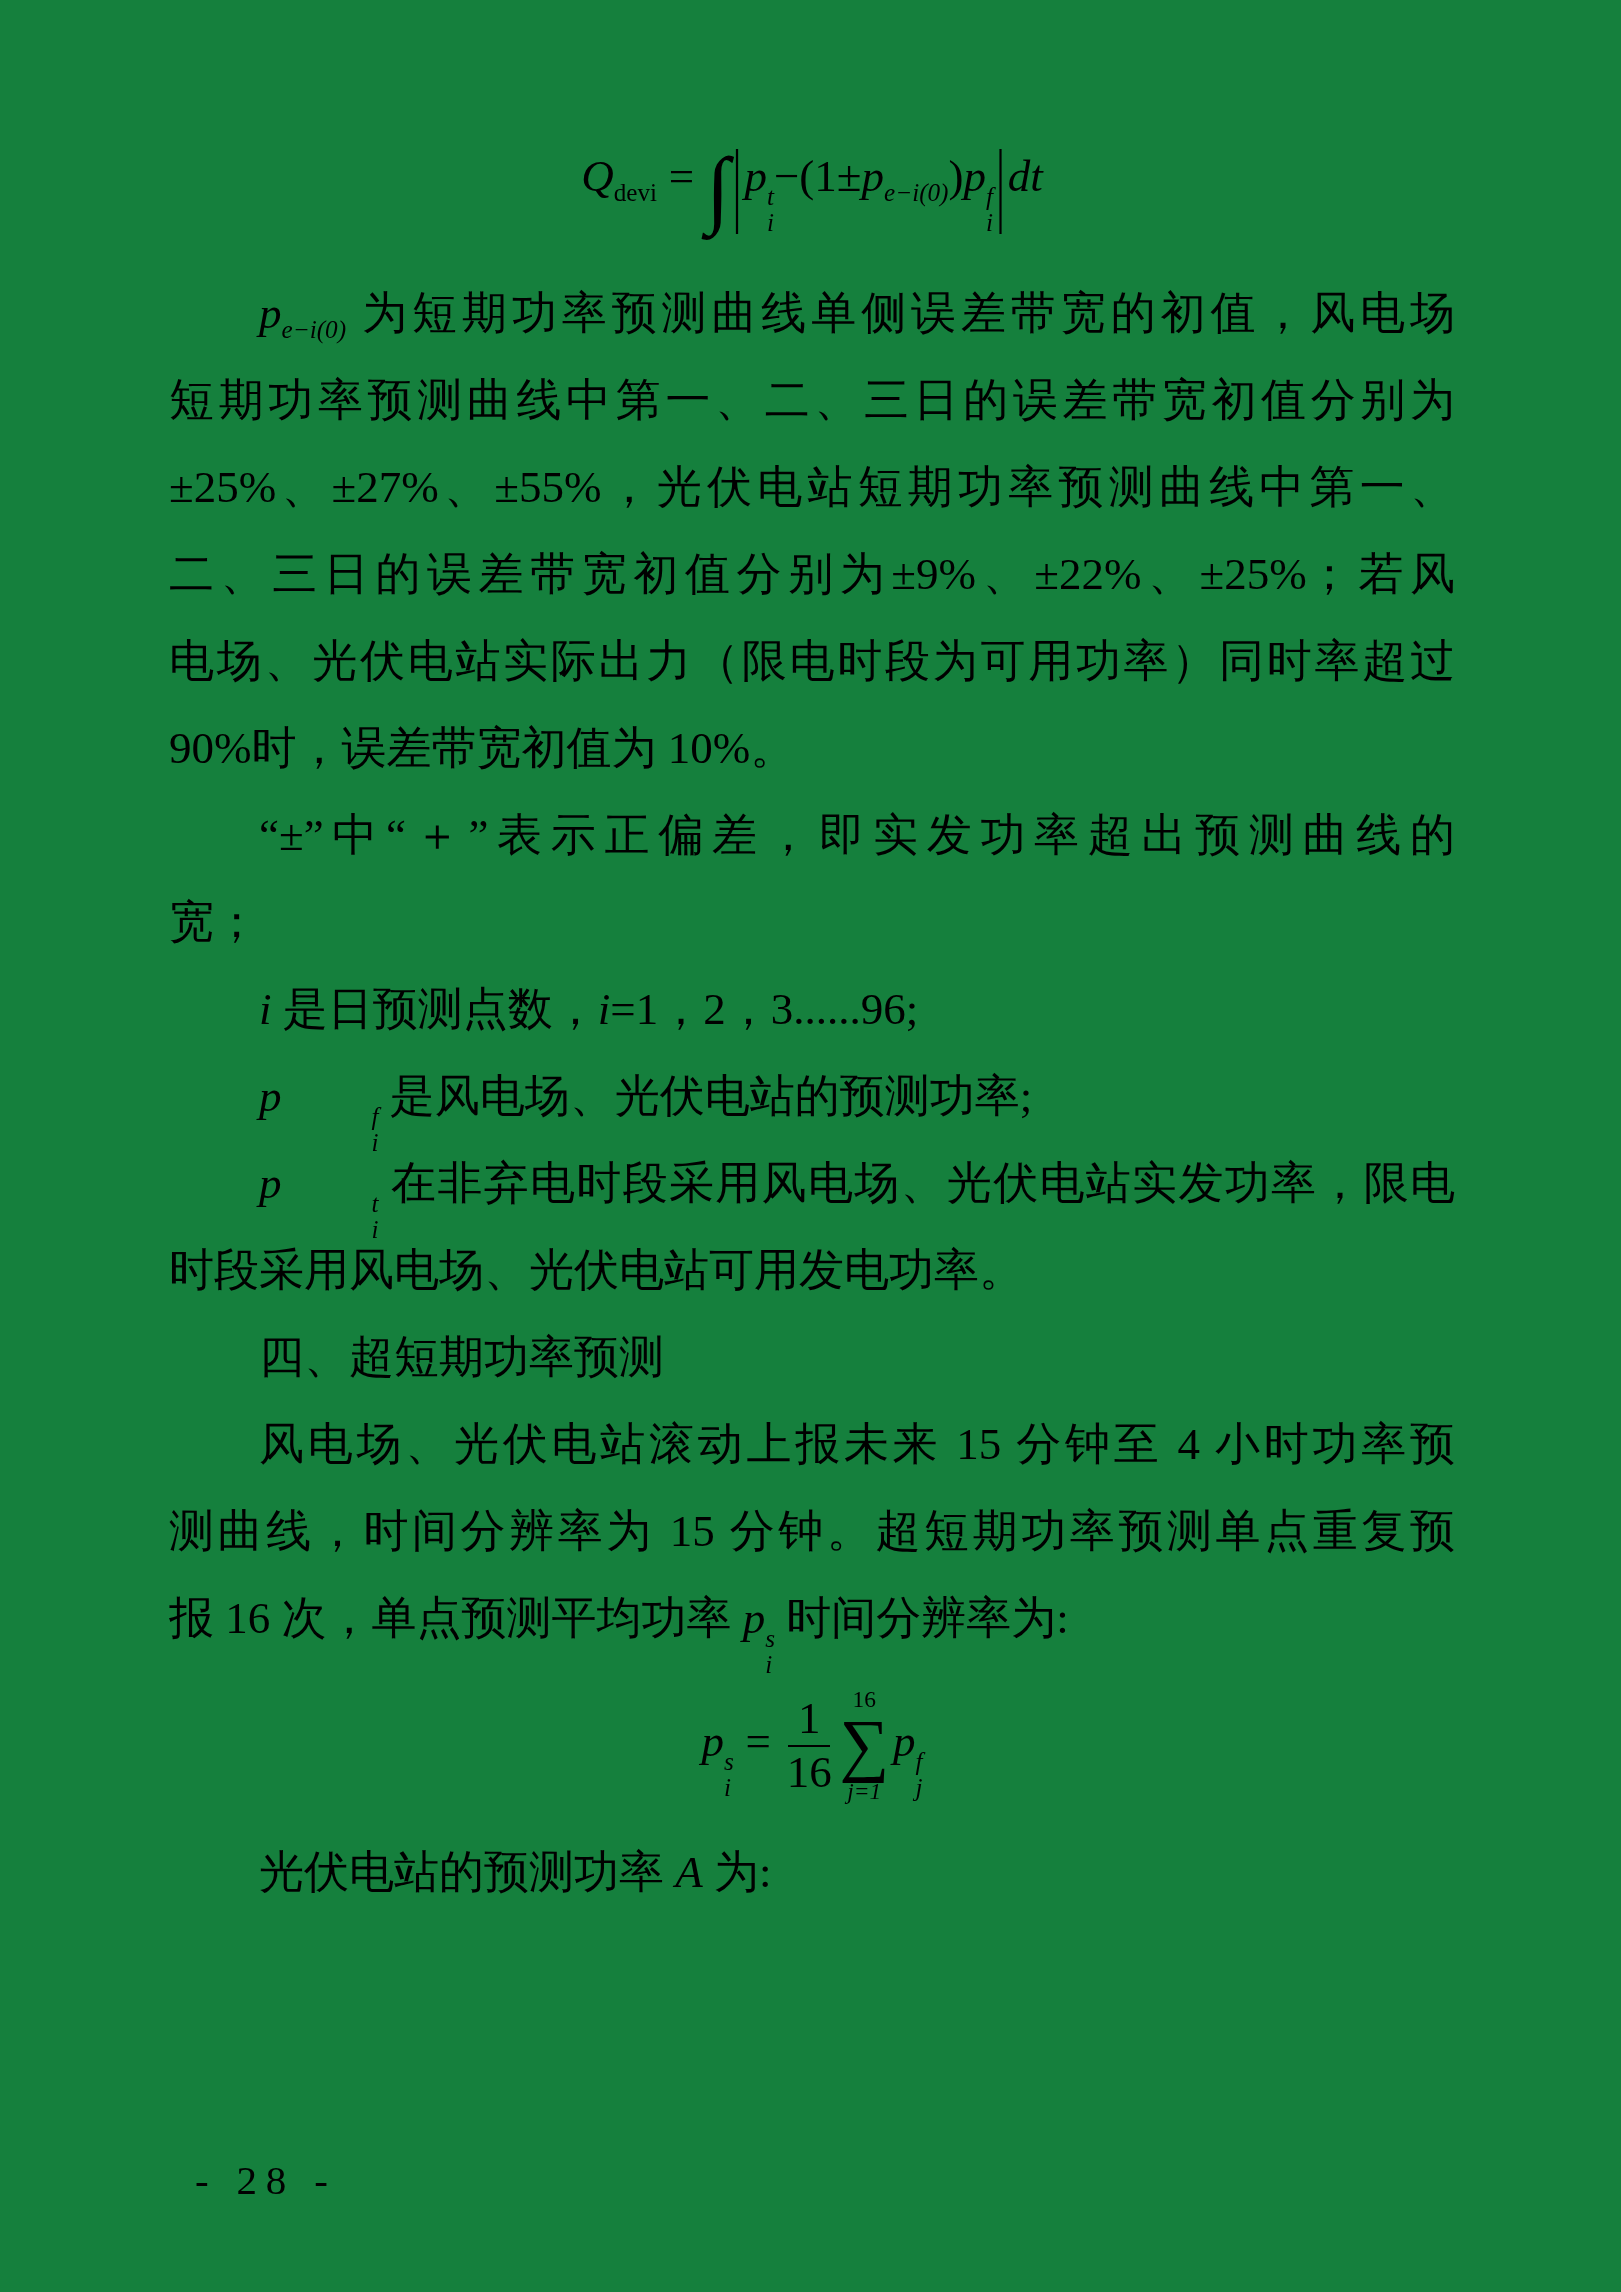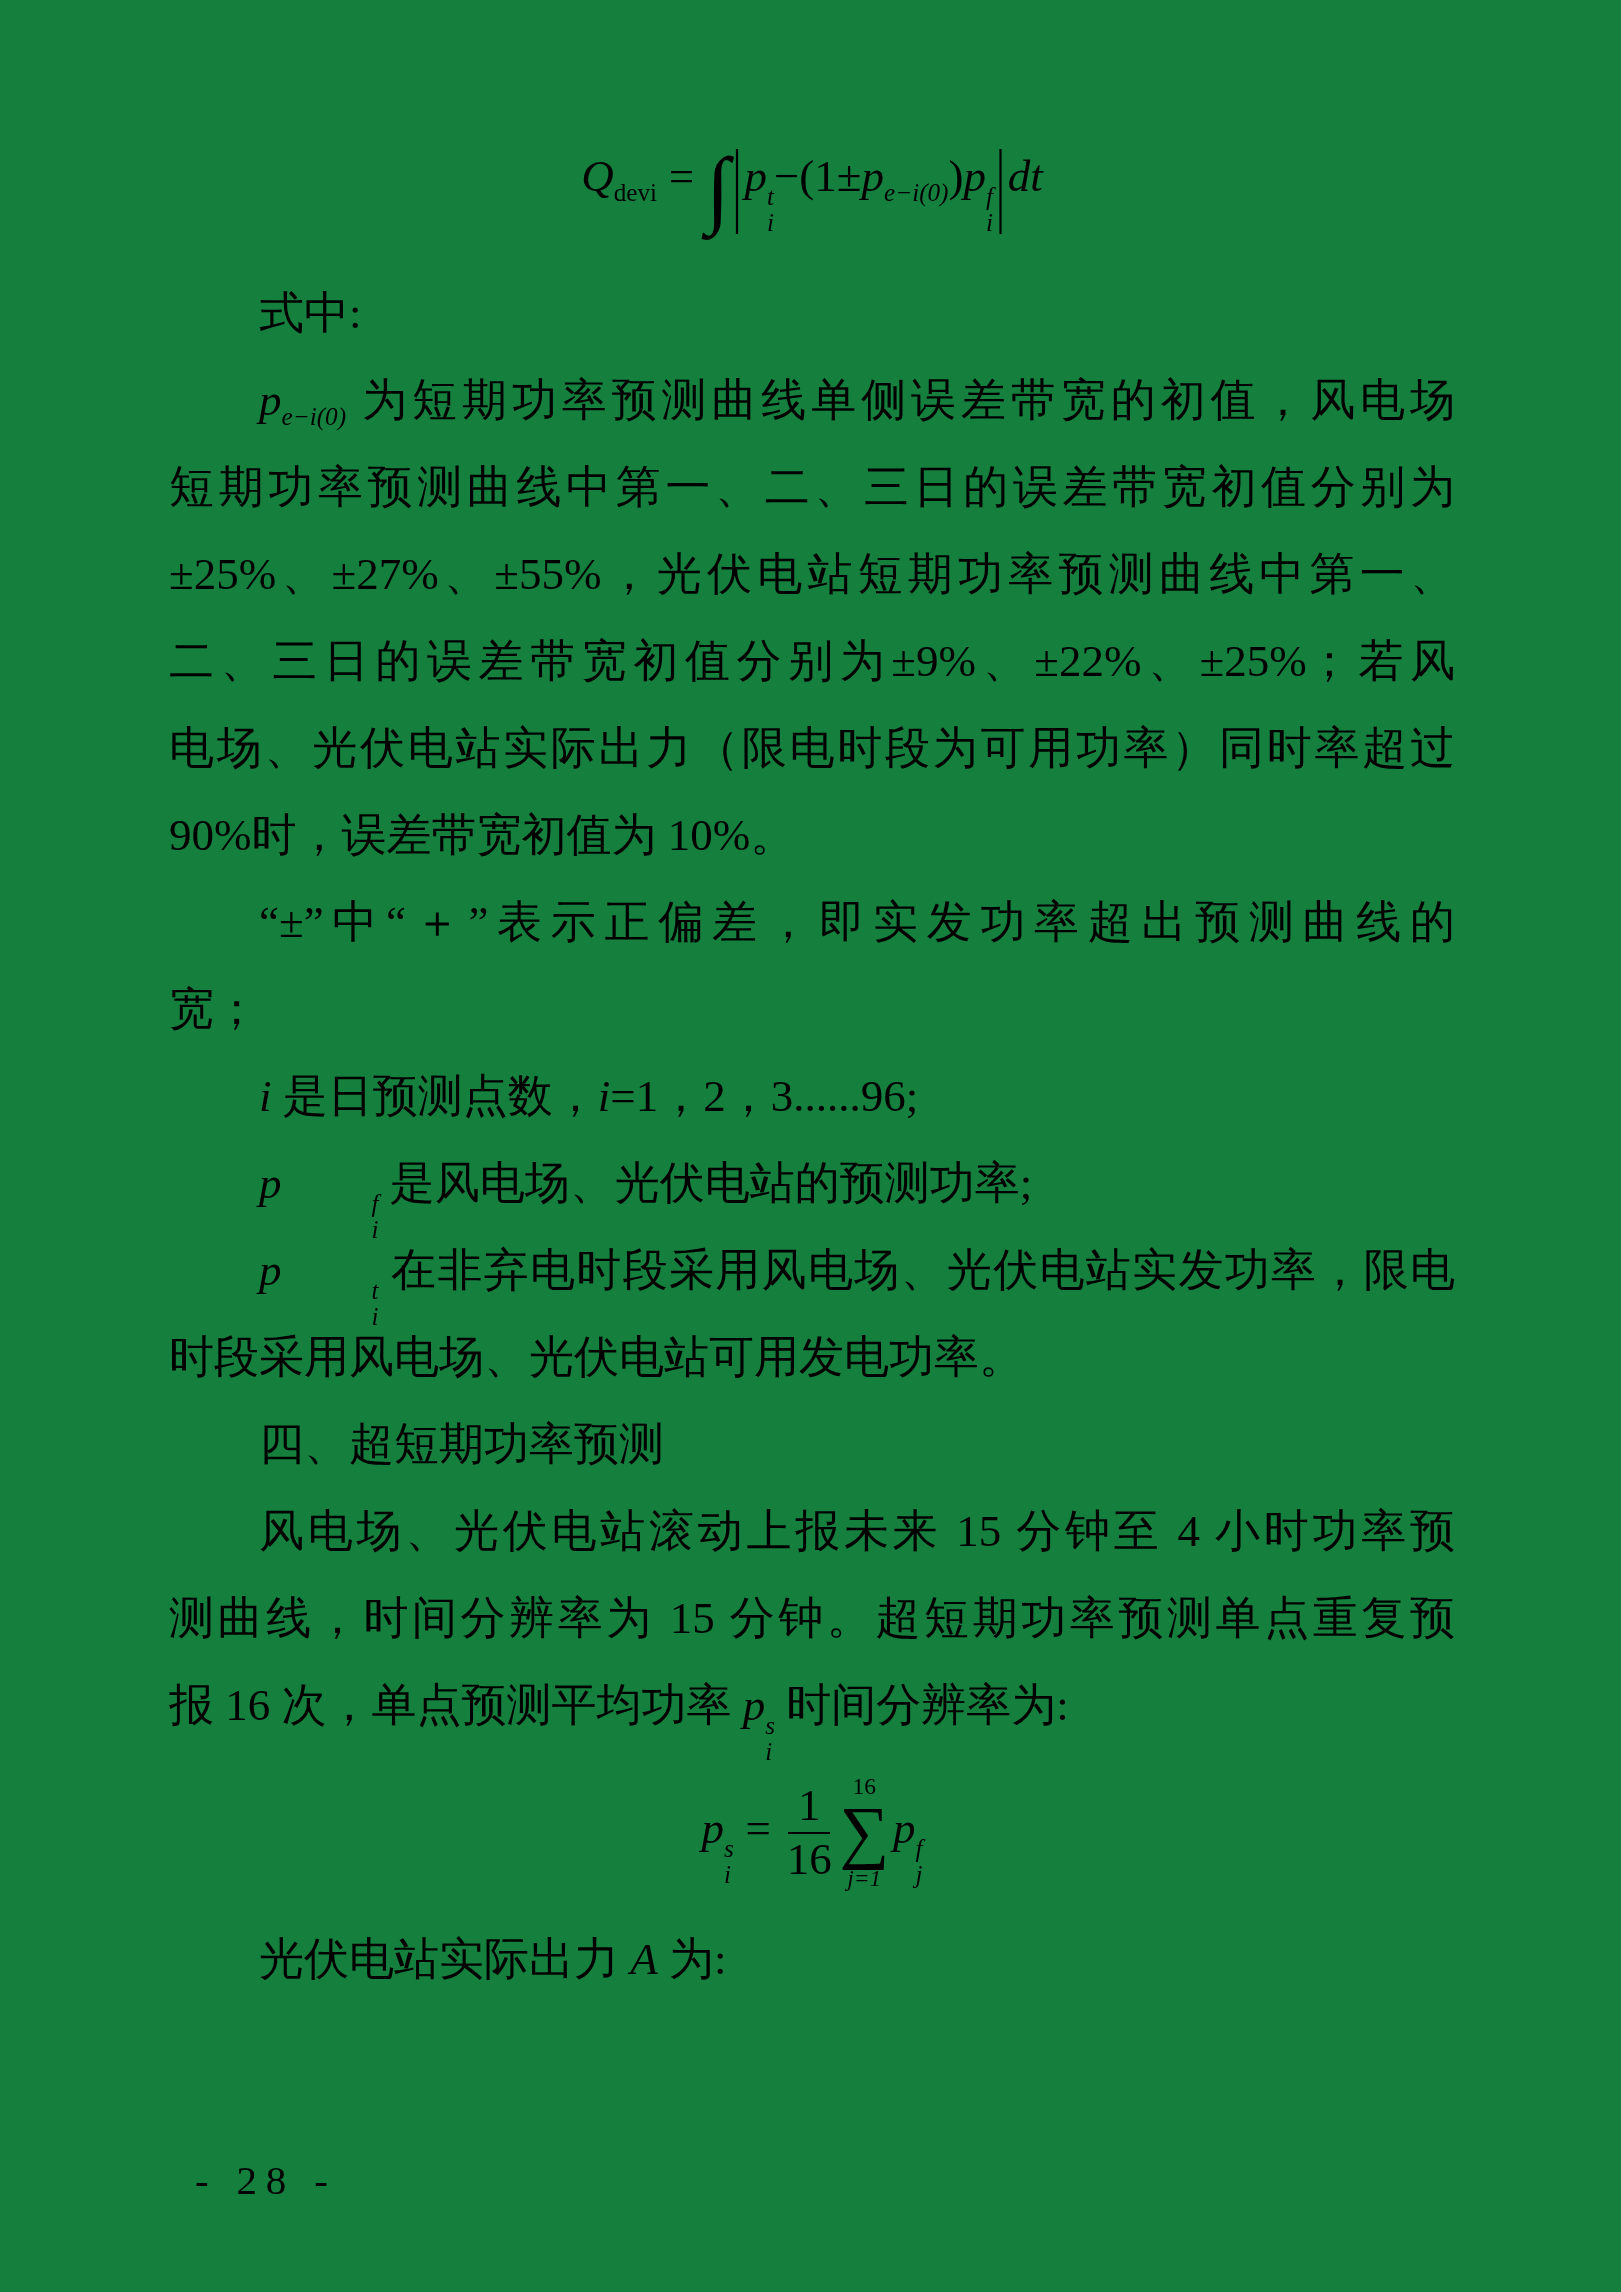--- a/index.html
+++ b/index.html
@@ -71,21 +71,20 @@
 
   <div class="formula f1" id="formula-1">
       <span class="frow"><span class="it">Q</span><sub class="rm">devi</sub><span class="op">=</span><span class="integral">∫</span><span class="tallbar">|</span><span class="it">p</span><span class="vstack">
             <span>t</span>
             <span>i</span>
           </span><span>−(1±</span><span class="it">p</span><sub class="it">e−i(0)</sub><span>)</span><span class="it">p</span><span class="vstack">
             <span>f</span>
             <span>i</span>
           </span><span class="tallbar">|</span><span class="it">dt</span></span>
     </div>
-      <div class="line indent"><span>式中:</span></div>
       <div class="line indent justify"><span class="it">p</span><sub class="it">e−i(0)</sub><span> 为短期功率预测曲线单侧误差带宽的初值，风电场</span></div>
       <div class="line justify"><span>短期功率预测曲线中第一、二、三日的误差带宽初值分别为</span></div>
       <div class="line justify"><span>±25%、±27%、±55%，光伏电站短期功率预测曲线中第一、</span></div>
       <div class="line justify"><span>二、三日的误差带宽初值分别为±9%、±22%、±25%；若风</span></div>
       <div class="line justify"><span>电场、光伏电站实际出力（限电时段为可用功率）同时率超过</span></div>
       <div class="line"><span>90%时，误差带宽初值为 10%。</span></div>
       <div class="line indent justify"><span>“±”中“＋”表示正偏差，即实发功率超出预测曲线的</span></div>
       <div class="line"><span>宽；</span></div>
       <div class="line indent"><span class="it">i</span><span> 是日预测点数，</span><span class="it">i</span><span>=1，2，3......96;</span></div>
       <div class="line indent"><span class="it">p</span><span class="vstack">
@@ -113,19 +112,19 @@
             <span class="den">16</span>
           </span><span class="sigma">
             <span class="lim rm">16</span>
             <span class="sym">∑</span>
             <span class="lim it">j=1</span>
           </span><span class="it">p</span><span class="vstack">
             <span>f</span>
             <span>j</span>
           </span></span>
     </div>
-      <div class="line indent"><span>光伏电站实际出力 </span><span class="it">A</span><span> 为:</span></div>
+      <div class="line indent"><span>光伏电站的预测功率 </span><span class="it">A</span><span> 为:</span></div>
     </div>
 
   <div class="pageno">- 28 -</div>
 
 </div>
 
 
 </body></html>

